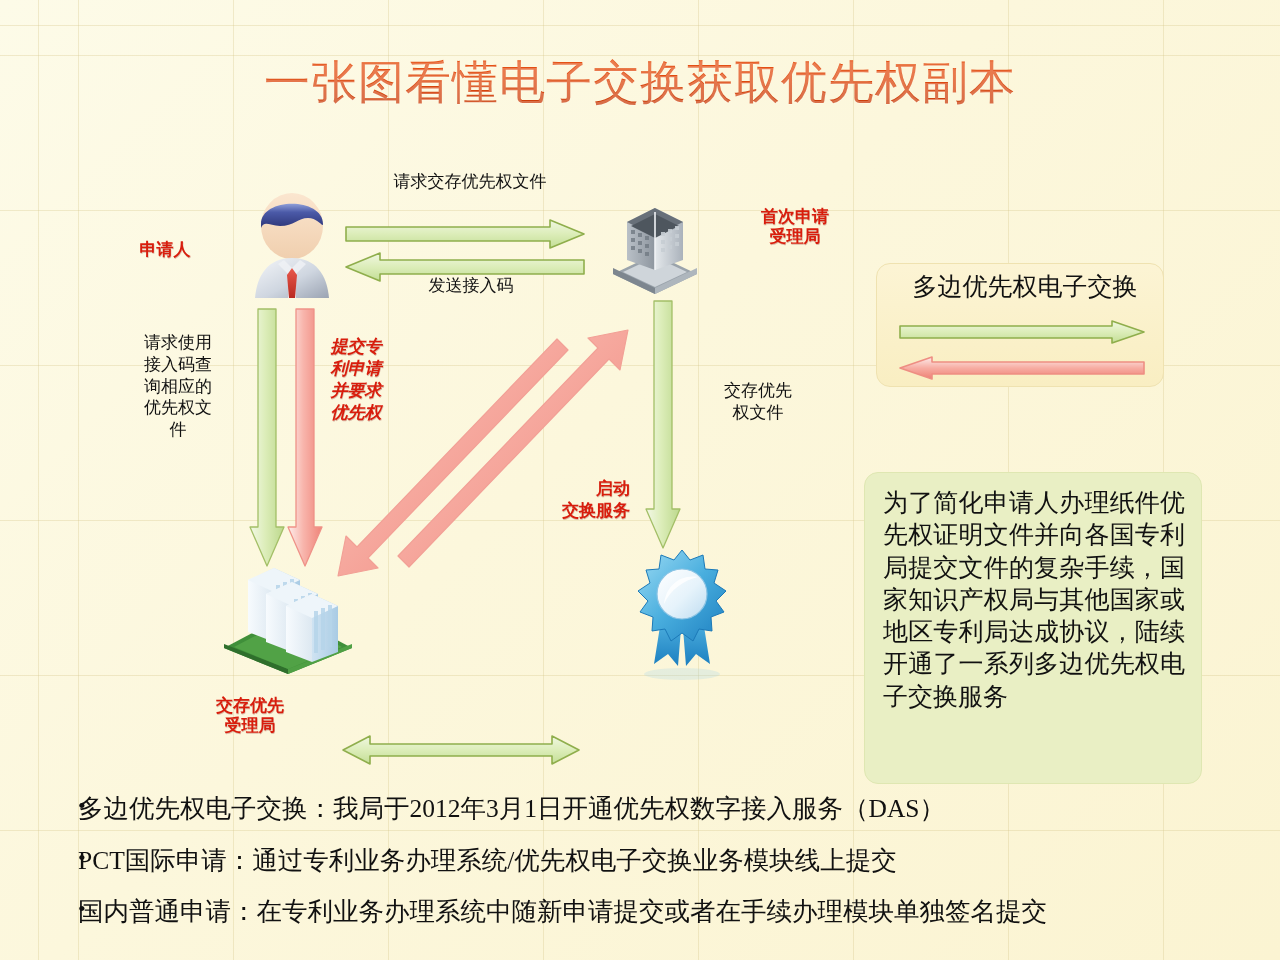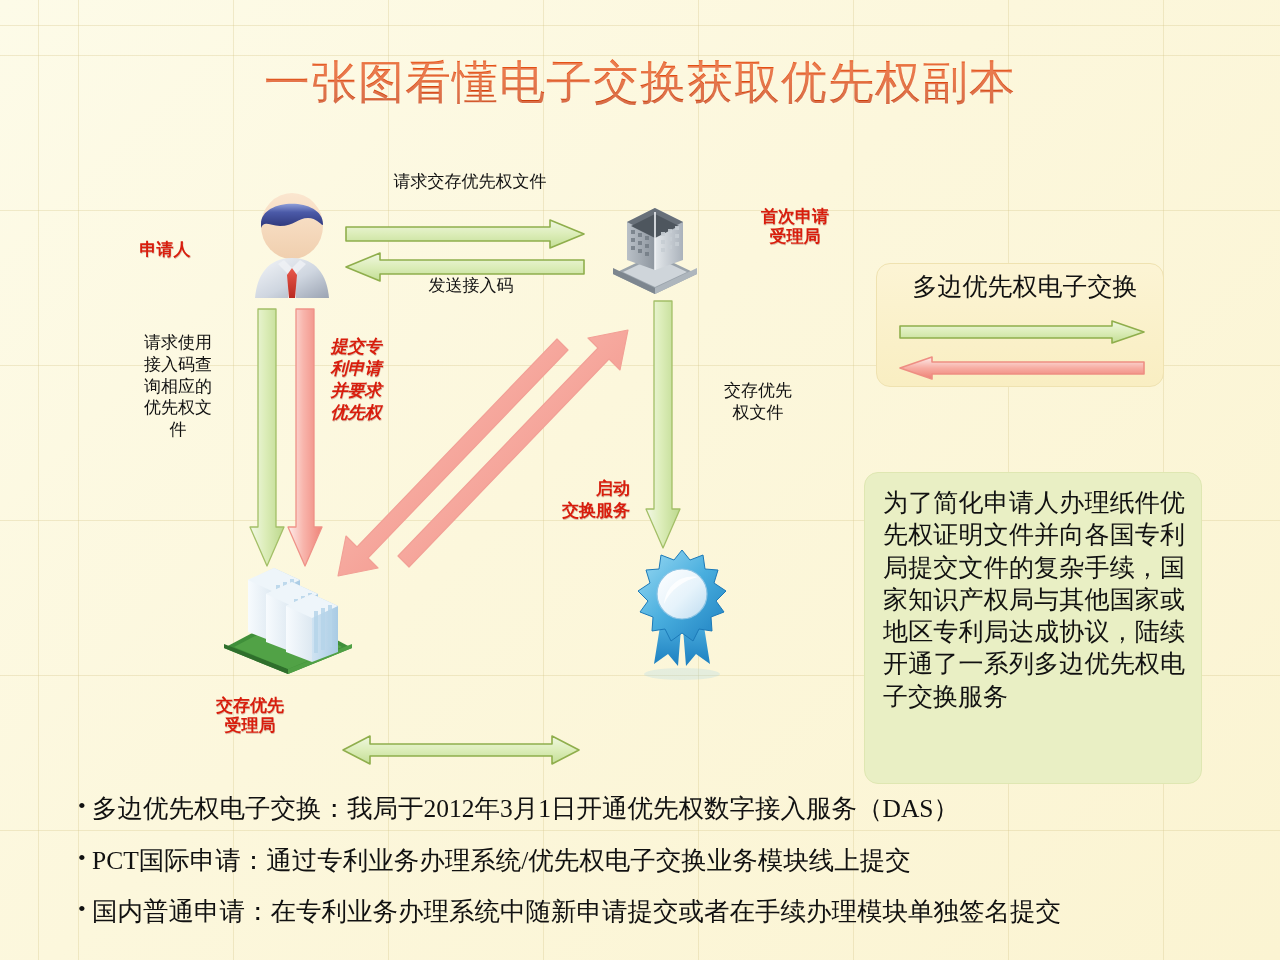--- a/index.html
+++ b/index.html
@@ -104,21 +104,21 @@
   #bullets {
     position: absolute;
     left: 78px; top: 796px; width: 1170px;
   }
   .bullet {
     position: relative;
     font-size: 25.5px;
     line-height: 1;
     color: #111;
     margin-bottom: 26px;
-    padding-left: 14px;
+    padding-left: 0;
     white-space: nowrap;
   }
   .bullet::before {
     content: "•";
     position: absolute;
     left: 0; top: -1px;
     font-size: 22px;
   }
 
   svg { display: block; overflow: visible; }

